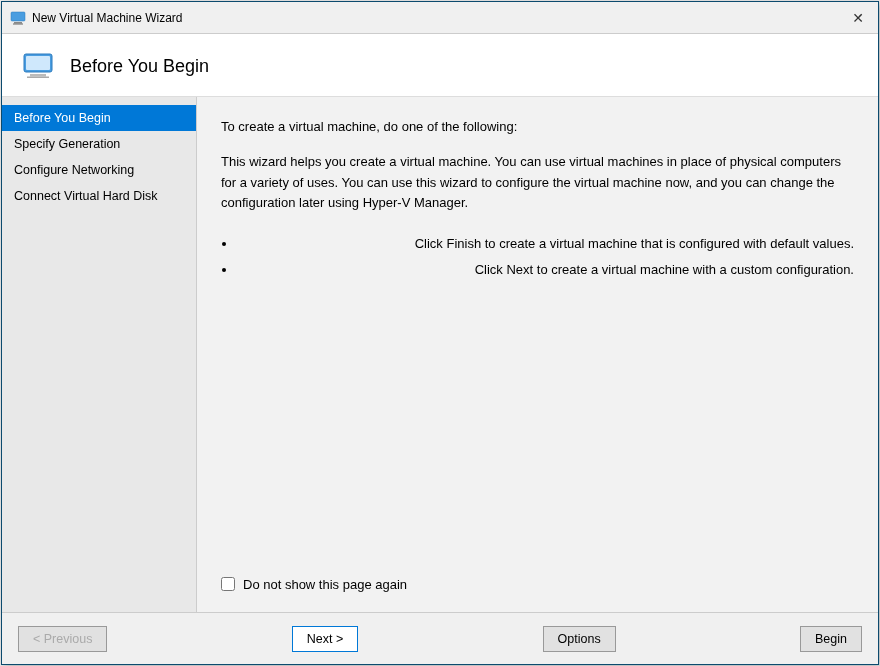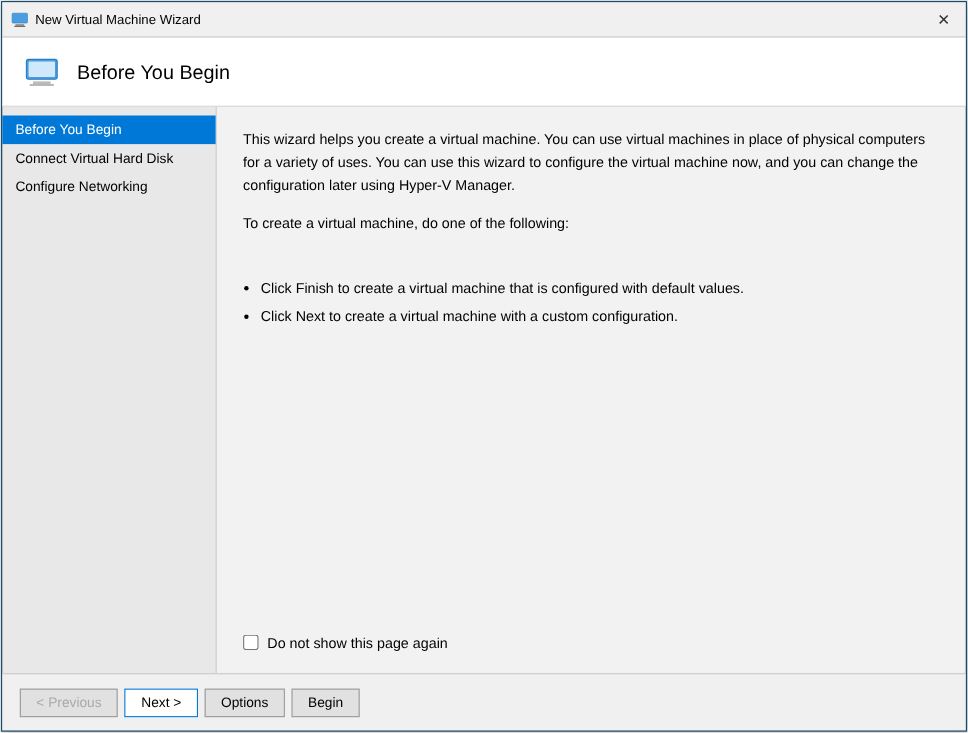--- a/index.html
+++ b/index.html
@@ -109,21 +109,22 @@
       display: flex;
       flex-direction: column;
     }
     .content-text {
       font-size: 13px;
       line-height: 1.6;
       color: #000;
       margin-bottom: 14px;
     }
     .bullet-list {
-      margin: 24px 0 8px 16px;
+      margin: 6px 0 8px 16px;
+      text-align: right;
     }
     .bullet-list li {
       margin-bottom: 6px;
       font-size: 13px;
       line-height: 1.5;
     }
     .checkbox-row {
       display: flex;
       align-items: flex-start;
       margin-top: auto;
@@ -139,21 +140,21 @@
       font-size: 13px;
       color: #000;
     }
     
     .wizard-footer {
       background: #f0f0f0;
       border-top: 1px solid #ccc;
       height: 52px;
       display: flex;
       align-items: center;
-      justify-content: flex-start;
+      justify-content: space-between;
       padding: 0 16px;
       gap: 6px;
       flex-shrink: 0;
     }
     .btn {
       height: 26px;
       padding: 0 14px;
       font-size: 12.5px;
       cursor: pointer;
       border: 1px solid #999;
@@ -197,27 +198,28 @@
         <rect x="5" y="26.5" width="22" height="1.5" fill="#aaa"></rect>
       </svg>
     </div>
     <span class="header-title">Before You Begin</span>
   </div>
 
   <div class="wizard-body">
 
     <div class="wizard-nav">
       <div class="nav-item active">Before You Begin</div>
+      <div class="nav-item">Specify Generation</div>
+      <div class="nav-item">Configure Networking</div>
       <div class="nav-item">Connect Virtual Hard Disk</div>
-      <div class="nav-item">Configure Networking</div>
     </div>
 
     <div class="wizard-content">
+      <p class="content-text">To create a virtual machine, do one of the following:</p>
       <p class="content-text">This wizard helps you create a virtual machine. You can use virtual machines in place of physical computers for a variety of uses. You can use this wizard to configure the virtual machine now, and you can change the configuration later using Hyper-V Manager.</p>
-      <p class="content-text">To create a virtual machine, do one of the following:</p>
       <ul class="bullet-list">
         <li>Click Finish to create a virtual machine that is configured with default values.</li>
         <li>Click Next to create a virtual machine with a custom configuration.</li>
       </ul>
 
       <div style="flex:1;"></div>
 
       <div class="checkbox-row">
         <input type="checkbox" id="dont-show" style="">
         <label class="checkbox-label" for="dont-show">Do not show this page again</label>

